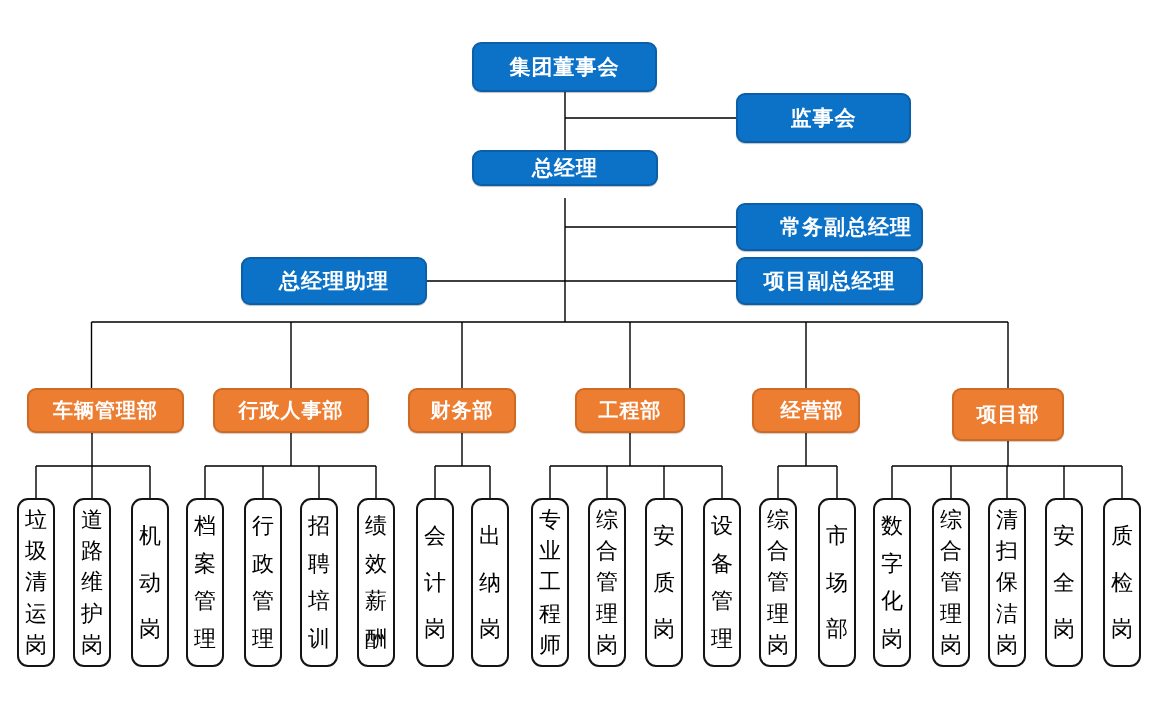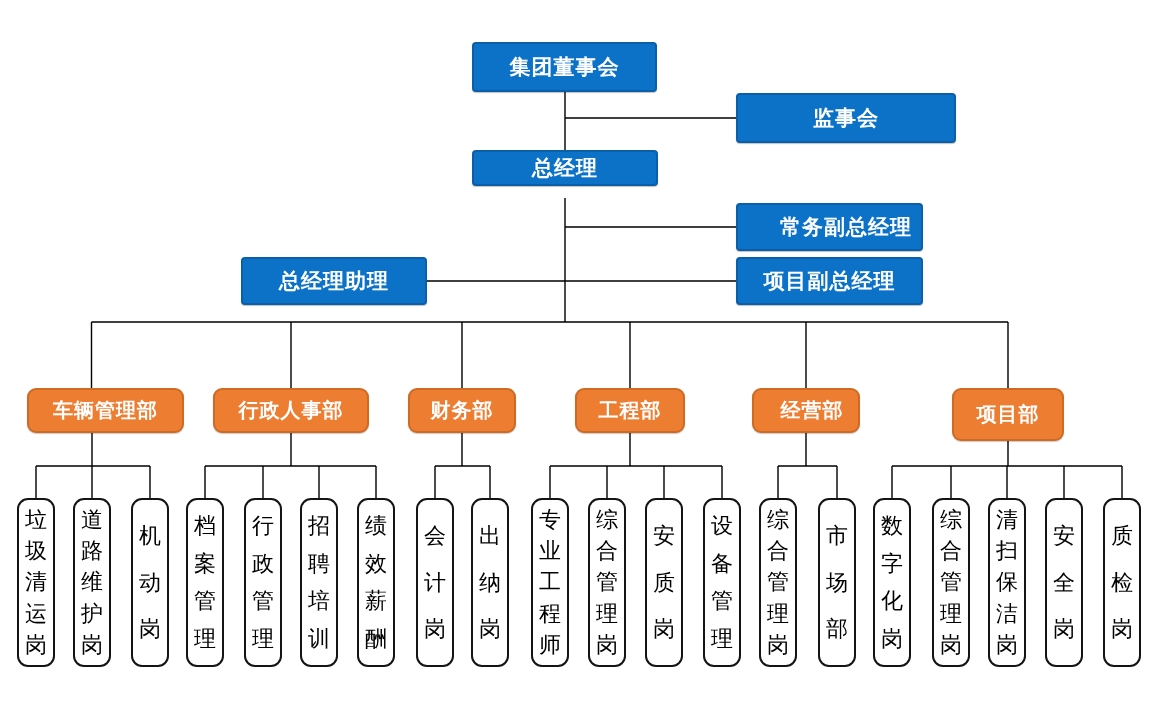--- a/index.html
+++ b/index.html
@@ -15,21 +15,21 @@
     position:absolute;
     display:flex;align-items:center;justify-content:center;
     color:#ffffff;font-weight:700;
     box-sizing:border-box;
     letter-spacing:1px;
     white-space:nowrap;
   }
   .blue{
     background:#0b72c8;
     border:2px solid #0a5fa8;
-    border-radius:4px;
+    border-radius:9px;
     font-size:21px;
     box-shadow:0 1px 1px rgba(0,0,0,0.25);
   }
   .orange{
     background:#ed7d31;
     border:2px solid #cf6a22;
     border-radius:9px;
     font-size:20px;
     box-shadow:0 1px 1px rgba(0,0,0,0.2);
   }
@@ -68,21 +68,21 @@
       M36 466 H150 M205 466 H376 M435 466 H490 M550 466 H722 M778 466 H837 M892 466 H1122
       M36 466 V498 M92 466 V498 M150 466 V498
       M205 466 V498 M263 466 V498 M319 466 V498 M376 466 V498
       M435 466 V498 M490 466 V498
       M550 466 V498 M607 466 V498 M664 466 V498 M722 466 V498
       M778 466 V498 M837 466 V498
       M892 466 V498 M951 466 V498 M1007 466 V498 M1064 466 V498 M1122 466 V498"></path>
   </svg>
 
   <div class="node blue" style="left:472px;top:42px;width:185px;height:50px;">集团董事会</div>
-  <div class="node blue" style="left:736px;top:93px;width:220px;height:50px;font-family:Liberation Mono, monospace;">监事会</div>
+  <div class="node blue" style="left:736px;top:93px;width:175px;height:50px;font-family:Liberation Mono, monospace;">监事会</div>
   <div class="node blue" style="left:472px;top:150px;width:186px;height:36px;">总经理</div>
   <div class="node blue" style="left:736px;top:203px;width:187px;height:48px;padding-left:33px;">常务副总经理</div>
   <div class="node blue" style="left:241px;top:257px;width:186px;height:48px;">总经理助理</div>
   <div class="node blue" style="left:736px;top:257px;width:187px;height:48px;">项目副总经理</div>
 
   <div class="node orange" style="left:27px;top:388px;width:157px;height:45px;">车辆管理部</div>
   <div class="node orange" style="left:213px;top:388px;width:156px;height:45px;">行政人事部</div>
   <div class="node orange" style="left:408px;top:388px;width:108px;height:45px;">财务部</div>
   <div class="node orange" style="left:575px;top:388px;width:110px;height:45px;text-align:center;">工程部</div>
   <div class="node orange" style="left:752px;top:388px;width:108px;height:45px;padding-left:12px;">经营部</div>

